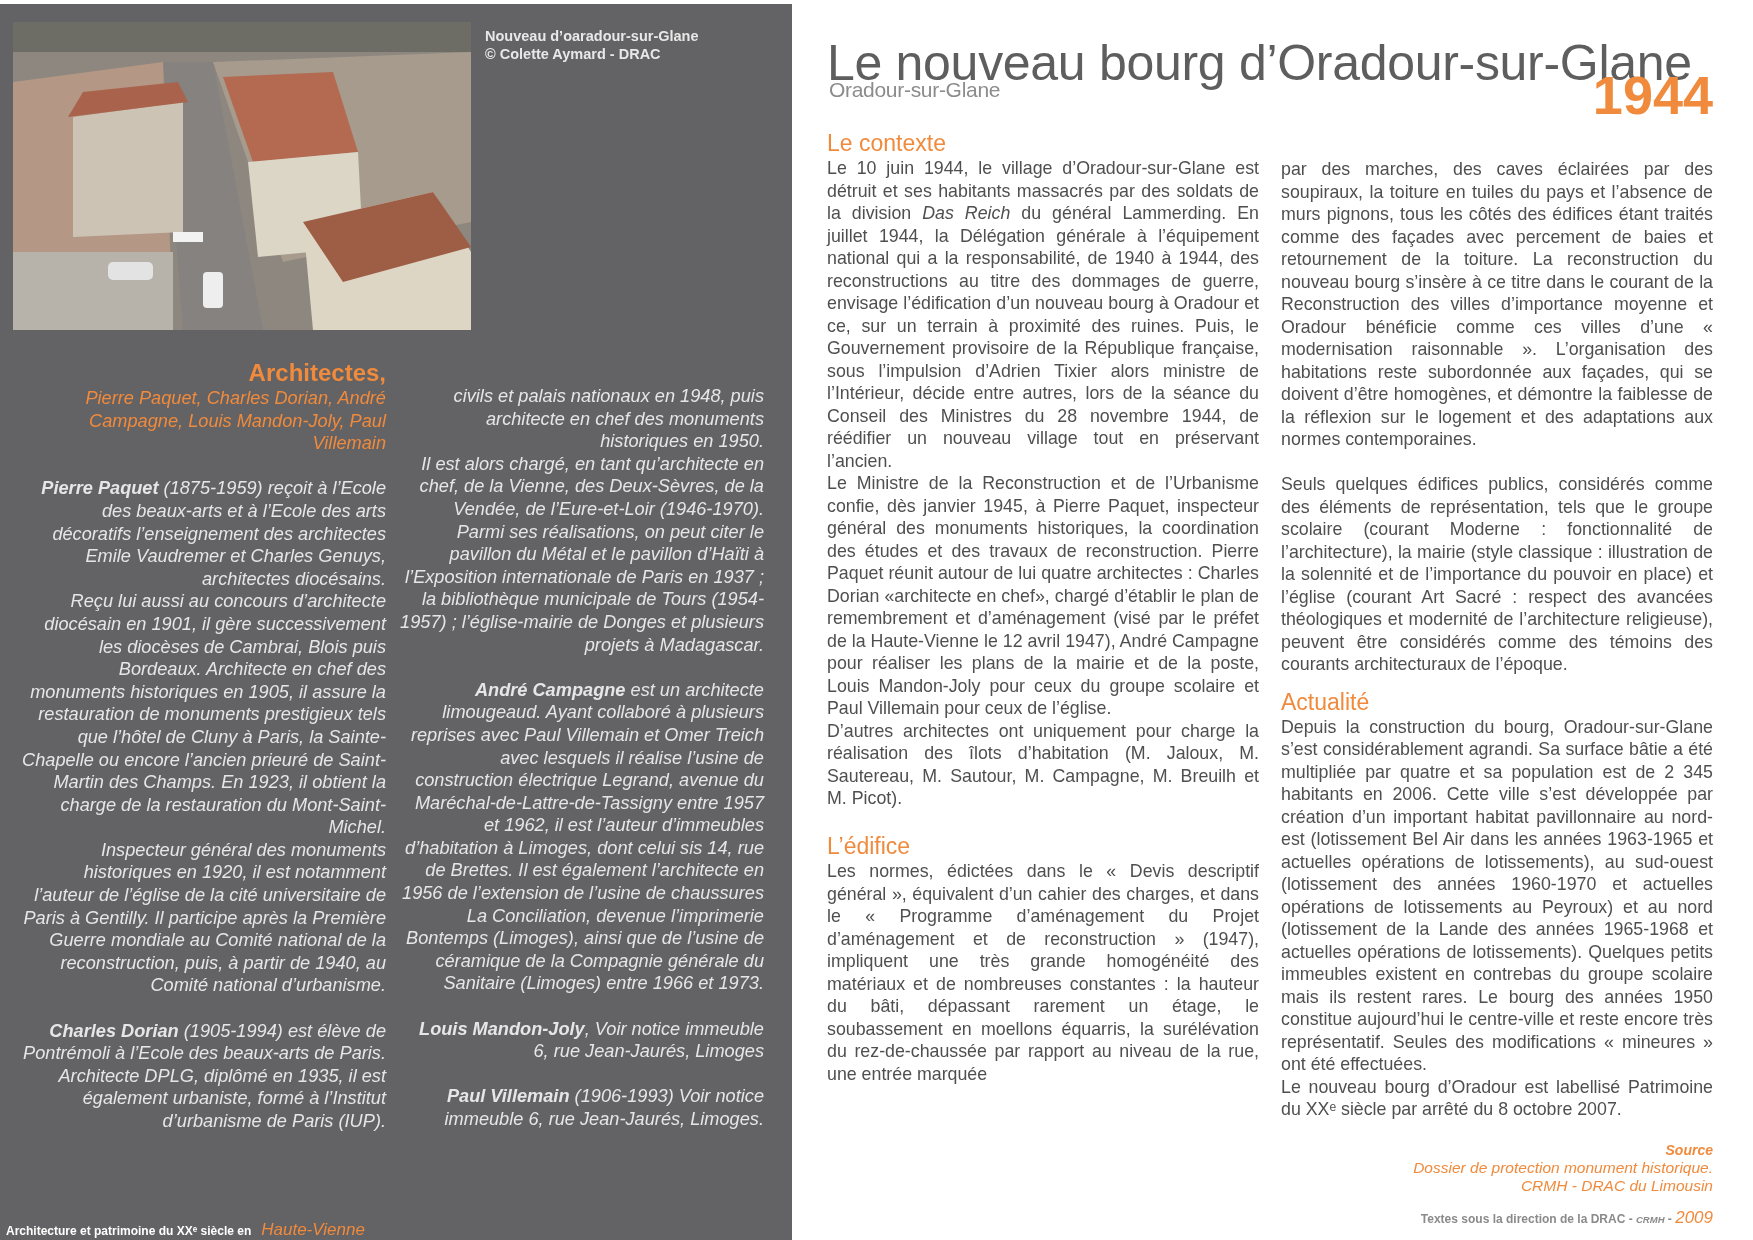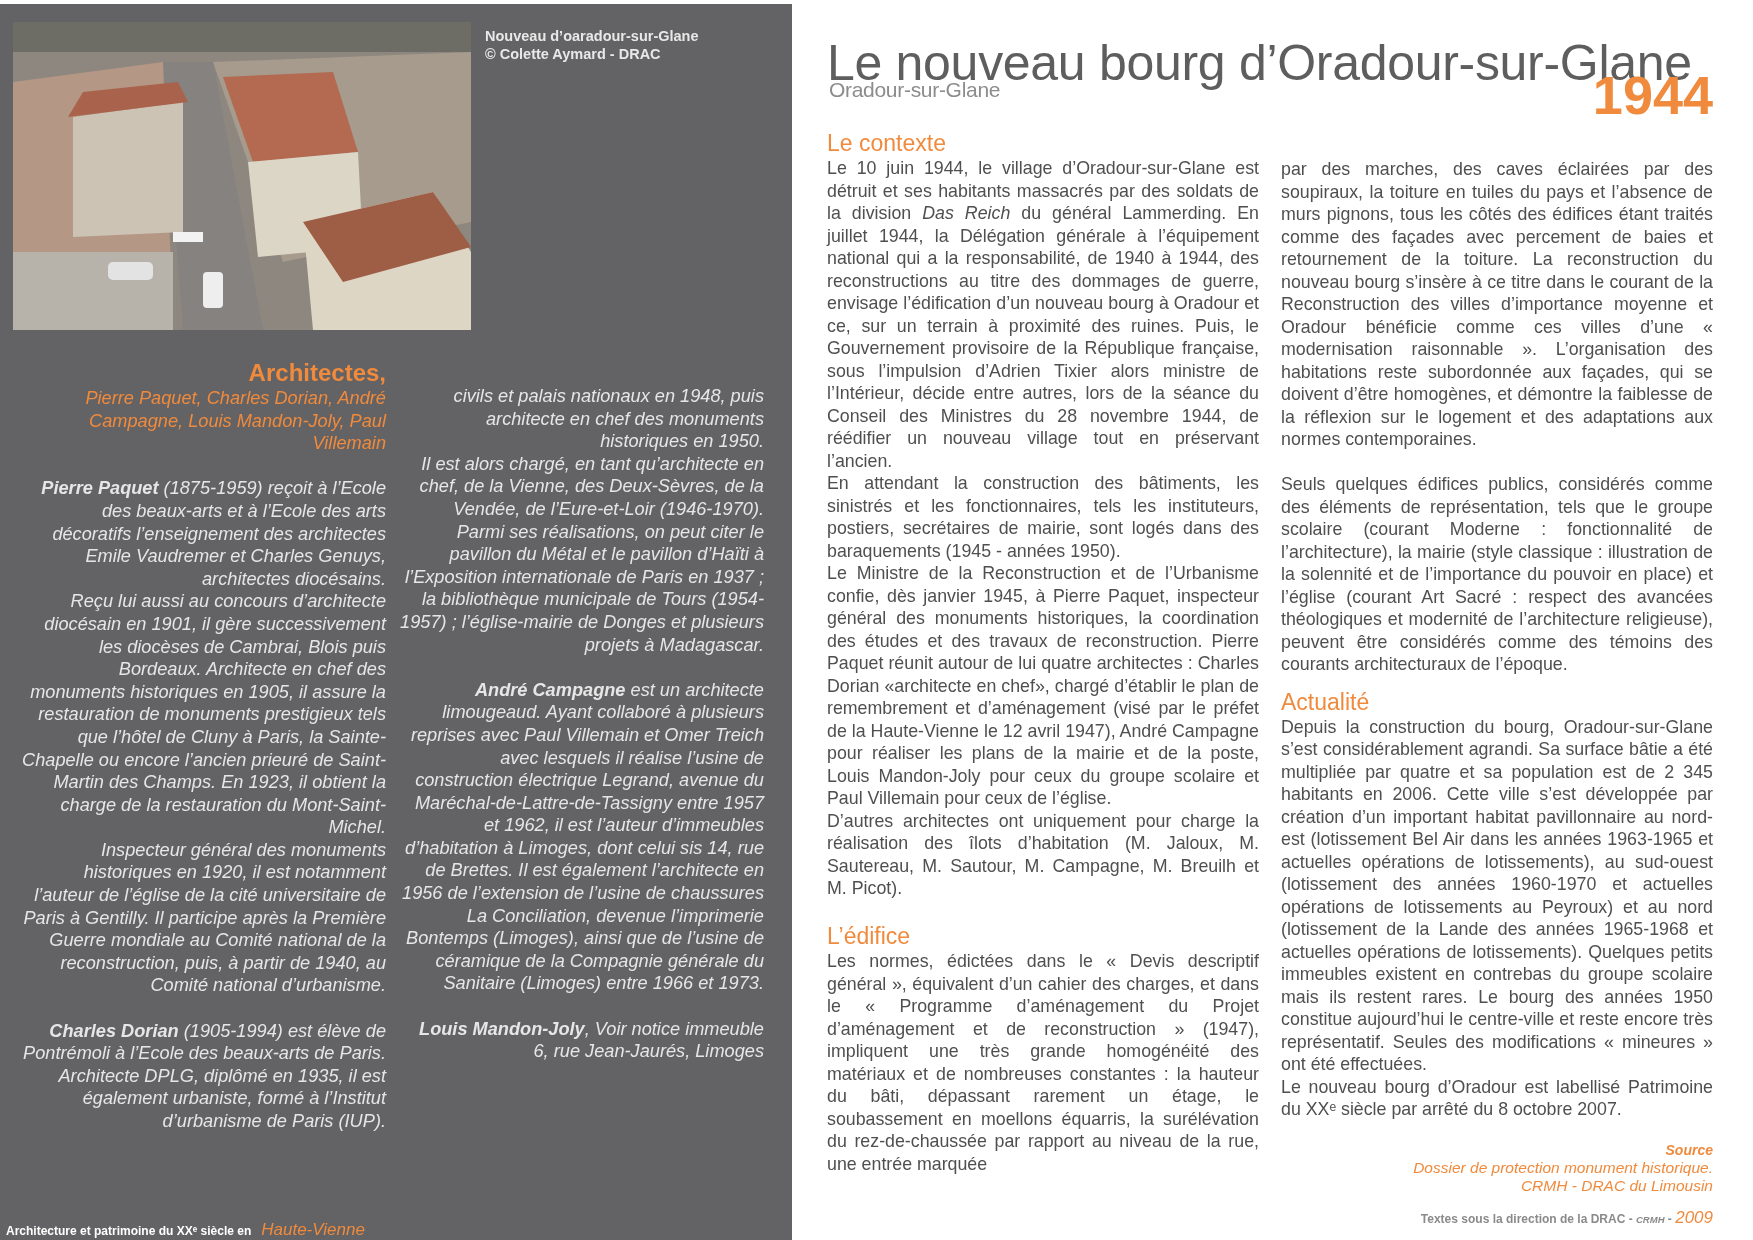--- a/index.html
+++ b/index.html
@@ -74,35 +74,35 @@
 
   <div class="lcol lcol2">
     <p>civils et palais nationaux en 1948, puis architecte en chef des monuments historiques en 1950.</p>
     <p>Il est alors chargé, en tant qu’architecte en chef, de la Vienne, des Deux-Sèvres, de la Vendée, de l’Eure-et-Loir (1946-1970).</p>
     <p>Parmi ses réalisations, on peut citer le pavillon du Métal et le pavillon d’Haïti à l’Exposition internationale de Paris en 1937 ; la bibliothèque municipale de Tours (1954-1957) ; l’église-mairie de Donges et plusieurs projets à Madagascar.</p>
     <div class="gap"></div>
     <p><span class="b">André Campagne</span><span> est un architecte limougeaud. Ayant collaboré à plusieurs reprises avec Paul Villemain et Omer Treich avec lesquels il réalise l’usine de construction électrique Legrand, avenue du Maréchal-de-Lattre-de-Tassigny entre 1957 et 1962, il est l’auteur d’immeubles d’habitation à Limoges, dont celui sis 14, rue de Brettes. Il est également l’architecte en 1956 de l’extension de l’usine de chaussures La Conciliation, devenue l’imprimerie Bontemps (Limoges), ainsi que de l’usine de céramique de la Compagnie générale du Sanitaire (Limoges) entre 1966 et 1973.</span></p>
     <div class="gap"></div>
     <p><span class="b">Louis Mandon-Joly</span><span>, Voir notice immeuble 6, rue Jean-Jaurés, Limoges</span></p>
     <div class="gap"></div>
+    <p><span class="b">Paul Villemain</span><span> (1906-1993) Voir notice immeuble 6, rue Jean-Jaurés, Limoges.</span></p>
   </div>
 
   <div class="footer-left">
     <span>Architecture et patrimoine du XXᵉ siècle en</span><span class="hv">Haute-Vienne</span>
   </div>
 </div>
 
 <div class="title">Le nouveau bourg d’Oradour-sur-Glane</div>
 <div class="subtitle">Oradour-sur-Glane</div>
 <div class="year">1944</div>
 
 <div class="rcol rcol1">
   <p class="sec">Le contexte</p>
   <p><span>Le 10 juin 1944, le village d’Oradour-sur-Glane est détruit et ses habitants massacrés par des soldats de la division </span><em>Das Reich</em><span> du général Lammerding. En juillet 1944, la Délégation générale à l’équipement national qui a la responsabilité, de 1940 à 1944, des reconstructions au titre des dommages de guerre, envisage l’édification d’un nouveau bourg à Oradour et ce, sur un terrain à proximité des ruines. Puis, le Gouvernement provisoire de la République française, sous l’impulsion d’Adrien Tixier alors ministre de l’Intérieur, décide entre autres, lors de la séance du Conseil des Ministres du 28 novembre 1944, de réédifier un nouveau village tout en préservant l’ancien.</span></p>
-  <p>En attendant la construction des bâtiments, les sinistrés et les fonctionnaires, tels les instituteurs, postiers, secrétaires de mairie, sont logés dans des baraquements (1945 - années 1950).</p>
   <p>Le Ministre de la Reconstruction et de l’Urbanisme confie, dès janvier 1945, à Pierre Paquet, inspecteur général des monuments historiques, la coordination des études et des travaux de reconstruction. Pierre Paquet réunit autour de lui quatre architectes : Charles Dorian «architecte en chef», chargé d’établir le plan de remembrement et d’aménagement (visé par le préfet de la Haute-Vienne le 12 avril 1947), André Campagne pour réaliser les plans de la mairie et de la poste, Louis Mandon-Joly pour ceux du groupe scolaire et Paul Villemain pour ceux de l’église.</p>
   <p>D’autres architectes ont uniquement pour charge la réalisation des îlots d’habitation (M. Jaloux, M. Sautereau, M. Sautour, M. Campagne, M. Breuilh et M. Picot).</p>
   <div class="gap"></div>
   <p class="sec">L’édifice</p>
   <p>Les normes, édictées dans le « Devis descriptif général », équivalent d’un cahier des charges, et dans le « Programme d’aménagement du Projet d’aménagement et de reconstruction » (1947), impliquent une très grande homogénéité des matériaux et de nombreuses constantes : la hauteur du bâti, dépassant rarement un étage, le soubassement en moellons équarris, la surélévation du rez-de-chaussée par rapport au niveau de la rue, une entrée marquée</p>
 </div>
 
 <div class="rcol rcol2">
   <p>par des marches, des caves éclairées par des soupiraux, la toiture en tuiles du pays et l’absence de murs pignons, tous les côtés des édifices étant traités comme des façades avec percement de baies et retournement de la toiture. La reconstruction du nouveau bourg s’insère à ce titre dans le courant de la Reconstruction des villes d’importance moyenne et Oradour bénéficie comme ces villes d’une « modernisation raisonnable ». L’organisation des habitations reste subordonnée aux façades, qui se doivent d’être homogènes, et démontre la faiblesse de la réflexion sur le logement et des adaptations aux normes contemporaines.</p>
   <div class="gap"></div>

